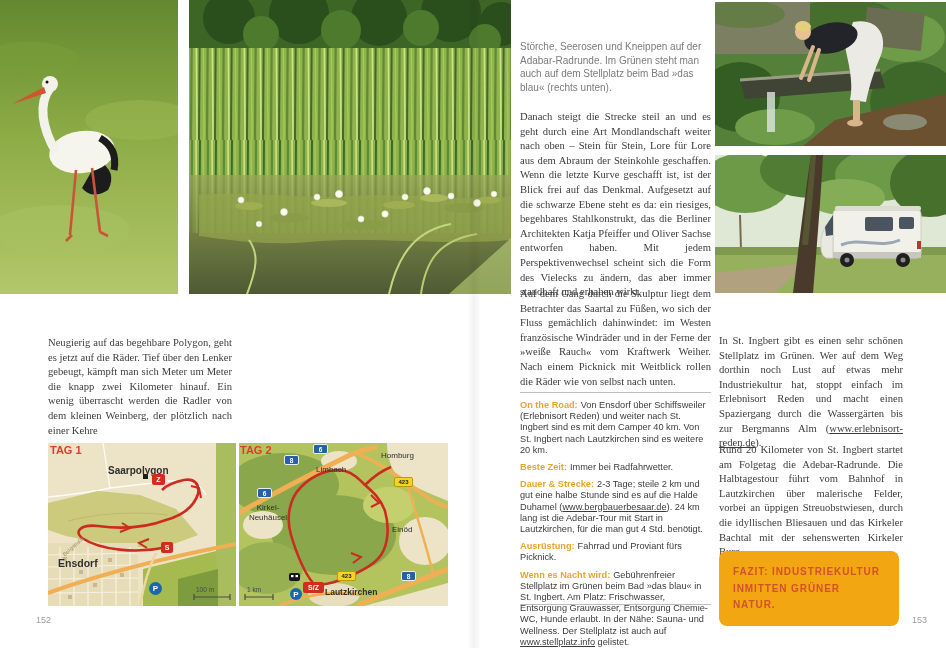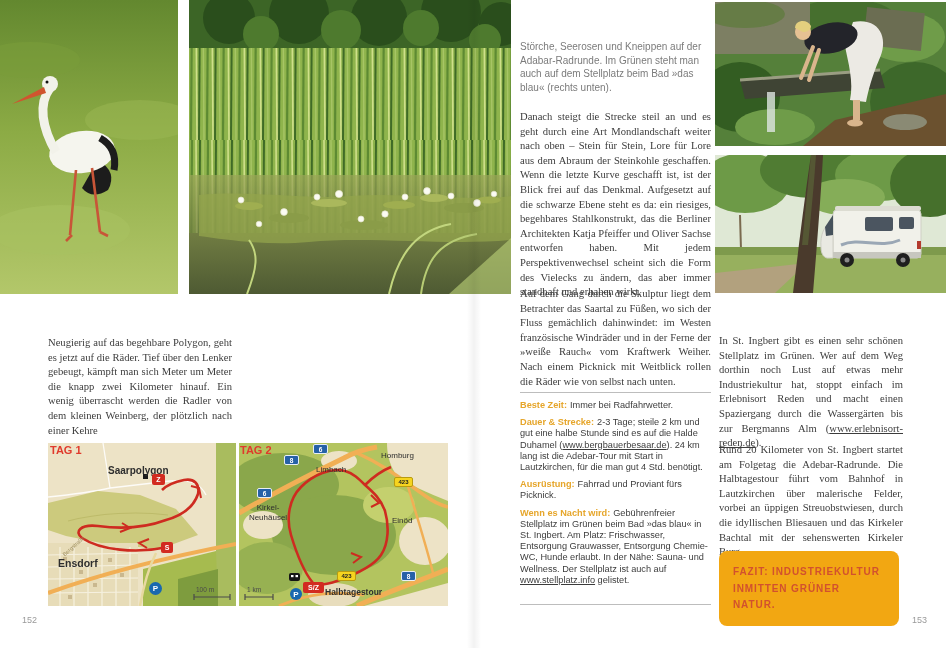--- a/index.html
+++ b/index.html
@@ -208,34 +208,34 @@
         <path d="M6,154 L34,154 M6,151 L6,157 M34,151 L34,157" stroke="#4a4a4a" stroke-width="1.2"></path>
       </g>
     </svg>
     <span class="tag-label" style="left:1px;top:1px;">TAG 2</span>
     <span class="maplabel" style="left:77px;top:22px;font-size:8px;">Limbach</span>
     <span class="maplabel" style="left:142px;top:8px;font-size:8px;">Homburg</span>
     <div class="maplabel" style="left:0px;top:60px;width:58px;text-align:center;font-size:8px;line-height:10px;">
       <div>Kirkel-</div>
       <div>Neuhäusel</div>
     </div>
-    <span class="maplabel" style="left:153px;top:73px;font-size:8px;">Einöd</span>
-    <span class="maplabel" style="left:86px;top:144px;font-size:8.5px;font-weight:bold;">Halbtagestour</span>
+    <span class="maplabel" style="left:153px;top:82px;font-size:8px;">Einöd</span>
+    <span class="maplabel" style="left:86px;top:144px;font-size:8.5px;font-weight:bold;">Lautzkirchen</span>
     <div class="badge-a" style="left:74px;top:1px;">6</div>
     <div class="badge-a" style="left:45px;top:12px;">8</div>
     <div class="badge-a" style="left:18px;top:45px;">6</div>
     <div class="badge-a" style="left:162px;top:128px;">8</div>
     <div class="badge-b" style="left:155px;top:34px;">423</div>
     <div class="badge-b" style="left:98px;top:128px;">423</div>
     <div class="badge-r" style="left:64px;top:139px;width:21px;height:11px;">S/Z</div>
     <div class="badge-p" style="left:51px;top:145px;width:12px;height:12px;">P</div>
     <span class="scale-txt" style="left:8px;top:143px;">1 km</span>
   </div>
 
-  <div class="abs pagenum" style="left:22px;top:615px;">152</div>
+  <div class="abs pagenum" style="left:36px;top:615px;">152</div>
 
   <div class="gutter"></div>
 
   <div class="abs caption" style="left:520px;top:40px;width:192px;">Störche, Seerosen und Kneippen auf der Adabar-Radrunde. Im Grünen steht man auch auf dem Stellplatz beim Bad »das blau« (rechts unten).</div>
 
   <div class="photo" style="left:715px;top:2px;width:231px;height:144px;">
     <svg width="231" height="144" viewBox="0 0 231 144">
       <rect width="231" height="144" fill="#55803a"></rect>
       <ellipse cx="25" cy="95" rx="40" ry="35" fill="#335d22"></ellipse>
       <ellipse cx="200" cy="100" rx="45" ry="40" fill="#3d682a"></ellipse>
@@ -293,20 +293,21 @@
       <path d="M96,0 C93,30 90,60 87,90 L93,90 C96,60 99,30 101,0 Z" fill="#5d6b3a" opacity="0.6"></path>
     </svg>
   </div>
 
   <div class="abs body-txt" style="left:520px;top:110px;width:191px;">Danach steigt die Strecke steil an und es geht durch eine Art Mondlandschaft weiter nach oben – Stein für Stein, Lore für Lore aus dem Abraum der Steinkohle geschaffen. Wenn die letzte Kurve geschafft ist, ist der Blick frei auf das Denkmal. Aufgesetzt auf die schwarze Ebene steht es da: ein riesiges, begehbares Stahlkonstrukt, das die Berliner Architekten Katja Pfeiffer und Oliver Sachse entworfen haben. Mit jedem Perspektivenwechsel scheint sich die Form des Vielecks zu ändern, das aber immer standhaft und erhaben wirkt.</div>
   <div class="abs body-txt" style="left:520px;top:287px;width:191px;">Auf dem Gang durch die Skulptur liegt dem Betrachter das Saartal zu Füßen, wo sich der Fluss gemächlich dahinwindet: im Westen französische Windräder und in der Ferne der »weiße Rauch« vom Kraftwerk Weiher. Nach einem Picknick mit Weitblick rollen die Räder wie von selbst nach unten.</div>
 
   <div class="divider" style="left:520px;top:392px;width:191px;"></div>
 
   <div class="abs" style="left:520px;top:400px;width:191px;">
+    <p class="info-item"><span class="info-label">On the Road:</span><span>Von Ensdorf über Schiffsweiler (Erlebnisort Reden) und weiter nach St. Ingbert sind es mit dem Camper 40 km. Von St. Ingbert nach Lautzkirchen sind es weitere 20 km.</span></p>
     <p class="info-item"><span class="info-label">Beste Zeit:</span><span>Immer bei Radfahrwetter.</span></p>
     <p class="info-item"><span class="info-label">Dauer &amp; Strecke:</span><span>2-3 Tage; steile 2 km und gut eine halbe Stunde sind es auf die Halde Duhamel (</span><span class="link">www.bergbauerbesaar.de</span><span>). 24 km lang ist die Adebar-Tour mit Start in Lautzkirchen, für die man gut 4 Std. benötigt.</span></p>
     <p class="info-item"><span class="info-label">Ausrüstung:</span><span>Fahrrad und Proviant fürs Picknick.</span></p>
     <p class="info-item"><span class="info-label">Wenn es Nacht wird:</span><span>Gebührenfreier Stellplatz im Grünen beim Bad »das blau« in St. Ingbert. Am Platz: Frischwasser, Entsorgung Grauwasser, Entsorgung Chemie-WC, Hunde erlaubt. In der Nähe: Sauna- und Wellness. Der Stellplatz ist auch auf </span><span class="link">www.stellplatz.info</span><span> gelistet.</span></p>
   </div>
 
   <div class="divider" style="left:520px;top:604px;width:191px;"></div>
 
   <div class="abs body-txt" style="left:719px;top:334px;width:184px;"><span>In St. Ingbert gibt es einen sehr schönen Stellplatz im Grünen. Wer auf dem Weg dorthin noch Lust auf etwas mehr Industriekultur hat, stoppt einfach im Erlebnisort Reden und macht einen Spaziergang durch die Wassergärten bis zur Bergmanns Alm (</span><span class="link">www.erlebnisort-reden.de</span><span>).</span></div>
 

